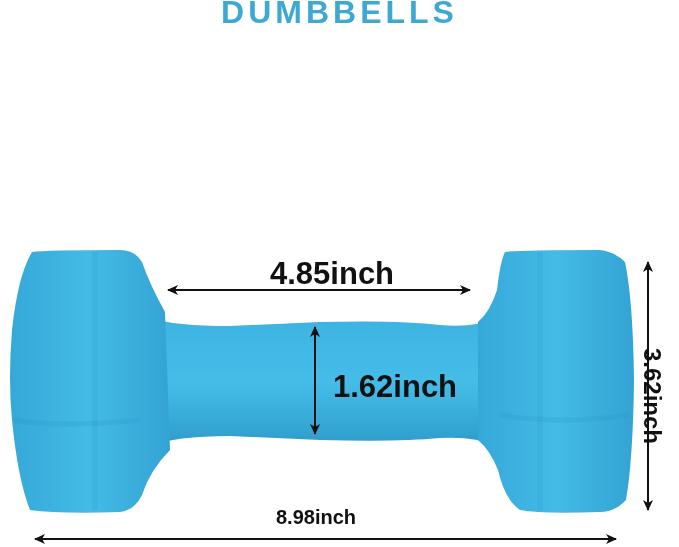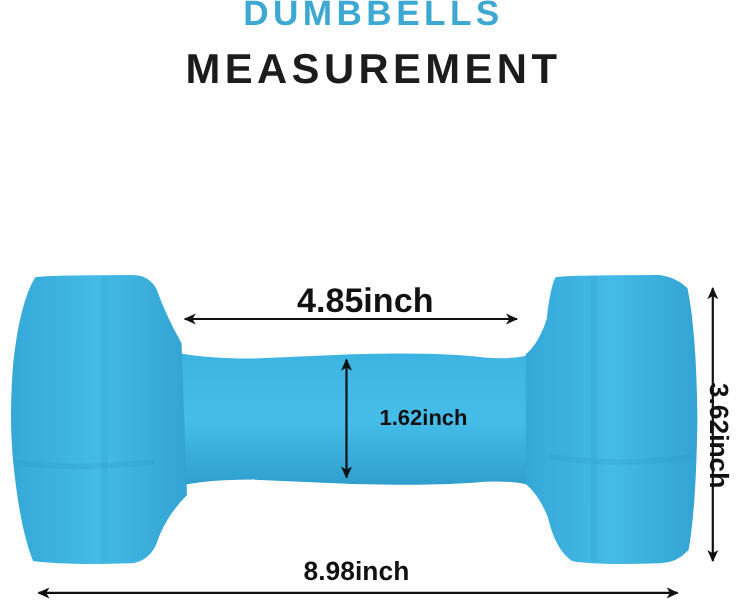--- a/index.html
+++ b/index.html
@@ -30,37 +30,36 @@
       color: #1c1c1c;
     }
     svg.art { position: absolute; left: 0; top: 0; }
     .label {
       position: absolute;
       font-weight: bold;
       color: #111;
       white-space: nowrap;
     }
     .lbl-handle-len { left: 270px; top: 256px; font-size: 31px; }
-    .lbl-handle-dia { left: 345px; top: 369px; font-size: 20px; }
-    .lbl-total-len  { left: 276px; top: 506px; font-size: 24px; }
+    .lbl-handle-dia { left: 333px; top: 369px; font-size: 31px; }
+    .lbl-total-len  { left: 276px; top: 506px; font-size: 20px; }
     .lbl-height {
       left: 612px; top: 382px; font-size: 24px;
       transform: rotate(90deg);
       transform-origin: center center;
       width: 120px; text-align: center;
       margin-left: -20px;
     }
   </style>
 </head>
 <body>
 
 <div class="canvas">
 
   <div class="title-1">DUMBBELLS</div>
-  <div class="title-2">MEASUREMENT</div>
 
   <svg class="art" width="679" height="547" viewBox="0 0 679 547">
     <defs>
       <linearGradient id="headGrad" x1="0" y1="0" x2="1" y2="0">
         <stop offset="0" stop-color="#35a8d8"></stop>
         <stop offset="0.5" stop-color="#44bbe6"></stop>
         <stop offset="1" stop-color="#33a3d3"></stop>
       </linearGradient>
       <linearGradient id="handleGrad" x1="0" y1="0" x2="0" y2="1">
         <stop offset="0" stop-color="#3db3e2"></stop>

